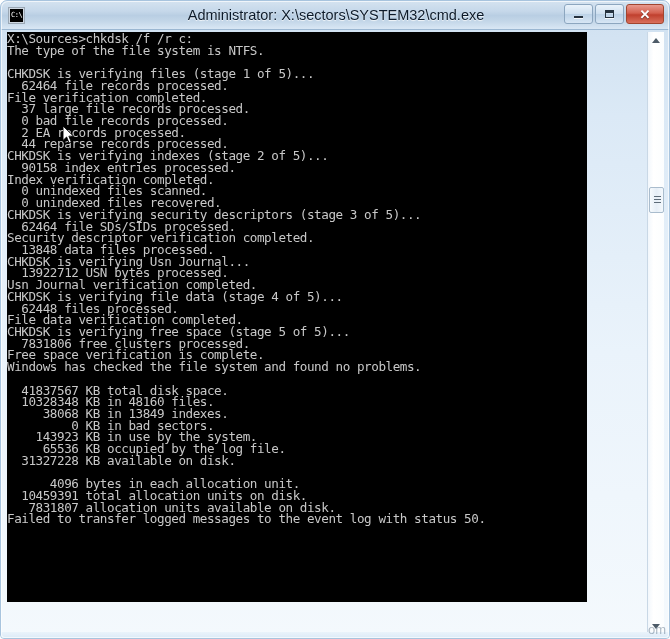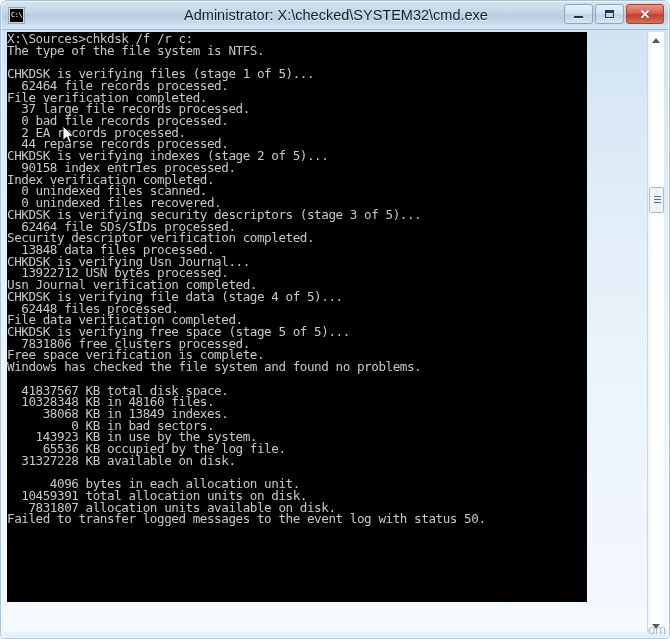--- a/index.html
+++ b/index.html
@@ -281,21 +281,21 @@
 <body>
 
 <div id="cmd-window">
 
   <div id="titlebar">
 
     <div id="app-icon">
       <div class="screen">C:\</div>
     </div>
 
-    <div id="title-text">Administrator: X:\checked\SYSTEM32\cmd.exe</div>
+    <div id="title-text">Administrator: X:\sectors\SYSTEM32\cmd.exe</div>
 
     <div class="winbtn" id="btn-min">
       <div class="glyph">
           <div class="min-bar"></div>
         </div>
     </div>
 
     <div class="winbtn" id="btn-max">
       <div class="glyph">
           <div class="max-box"></div>

